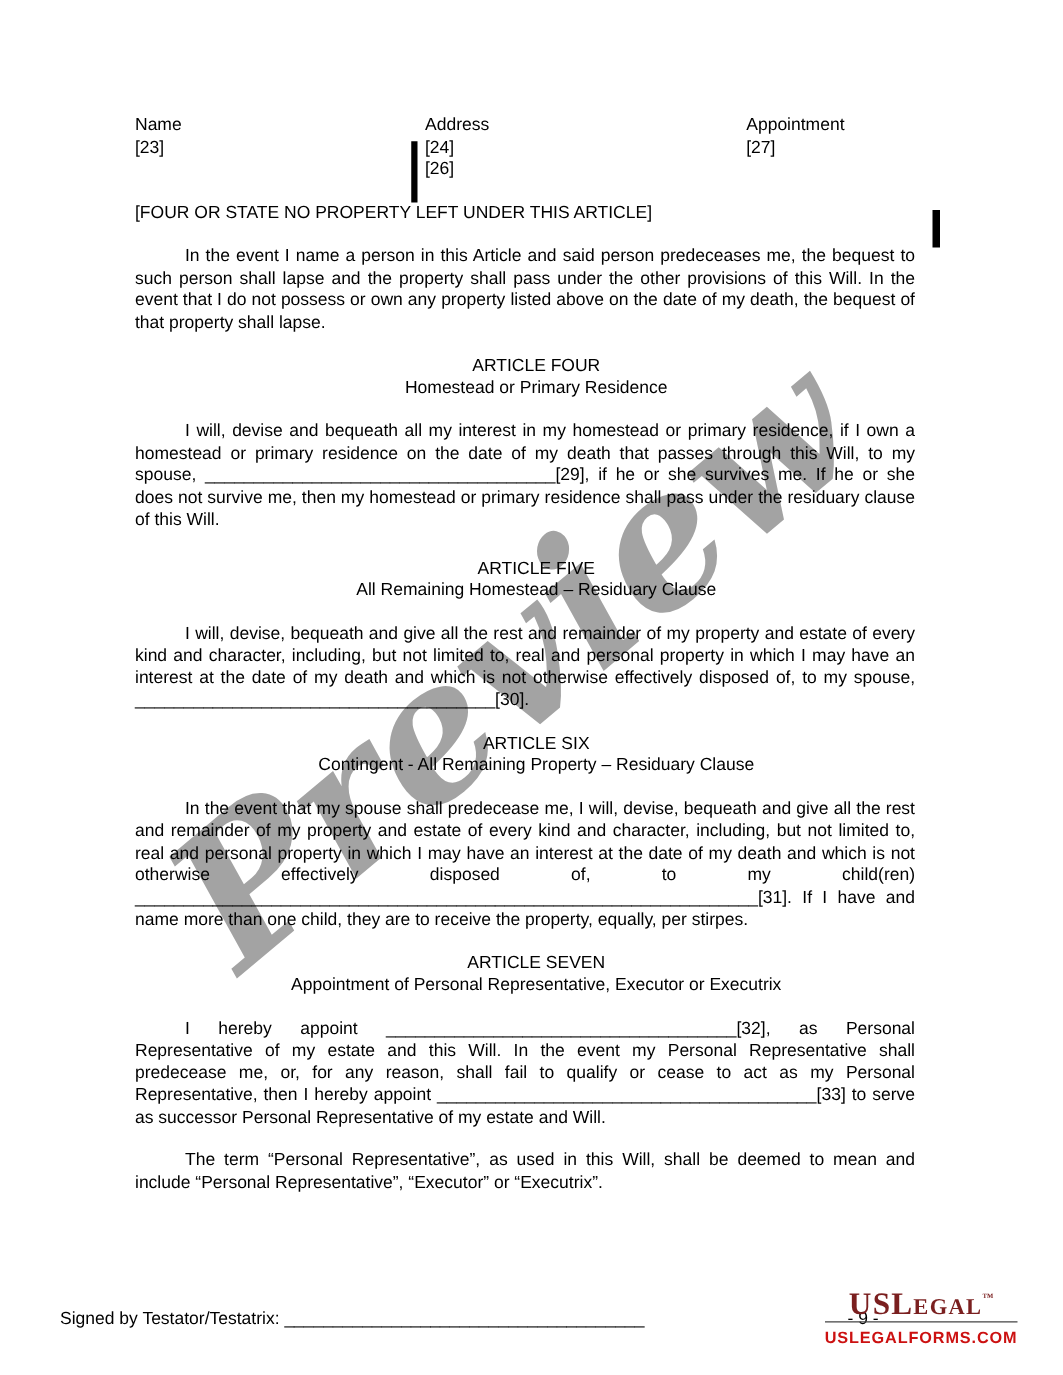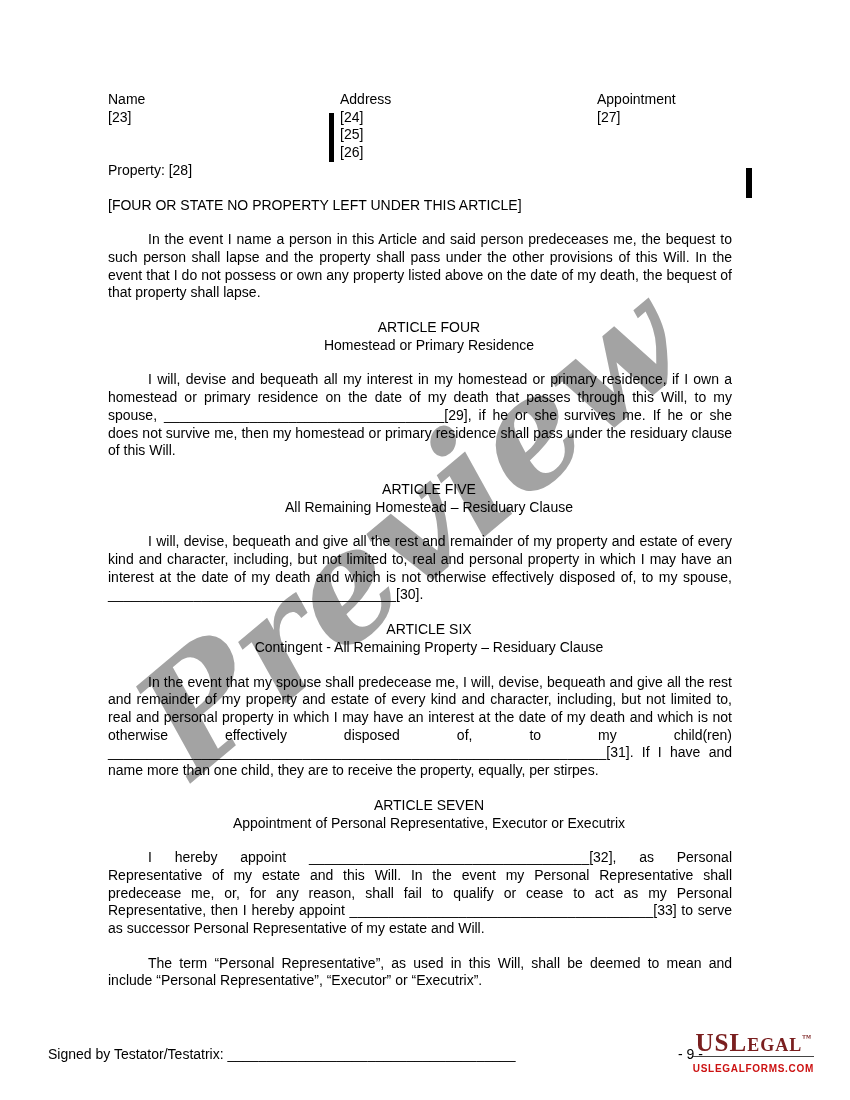--- a/index.html
+++ b/index.html
@@ -80,21 +80,21 @@
     font-weight: bold;
     font-size: 25px;
     line-height: 25px;
     letter-spacing: 1px;
     color: #7a1f1f;
     white-space: nowrap;
   }
   .tm { font-size: 9px; vertical-align: 10px; letter-spacing: 0; }
   .brand-rule { height: 1px; background: #444; margin: 1px 0 3px 0; }
   .domain {
-    font-size: 10px;
+    font-size: 13px;
     font-weight: bold;
     letter-spacing: 0.7px;
     color: #cc1111;
   }
 </style>
 </head>
 <body>
 
 <div class="watermark">Preview</div>
 
@@ -104,30 +104,28 @@
 <div class="content">
 
   <div class="cols">
     <div class="col-name">
       <div>Name</div>
       <div>[23]</div>
     </div>
     <div class="col-address">
       <div>Address</div>
       <div>[24]</div>
-      <div>[25]</div>
       <div>[26]</div>
     </div>
     <div class="col-rel">
       <div>Appointment</div>
       <div>[27]</div>
     </div>
   </div>
 
-  <div class="property-line">Property: [28]</div>
 
   <div class="list-note">[FOUR OR STATE NO PROPERTY LEFT UNDER THIS ARTICLE]</div>
 
   <p class="para">In the event I name a person in this Article and said person predeceases me, the bequest to such person shall lapse and the property shall pass under the other provisions of this Will.  In the event that I do not possess or own any property listed above on the date of my death, the bequest of that property shall lapse.</p>
 
   <div class="article-head">
     <div>ARTICLE FOUR</div>
     <div>Homestead or Primary Residence</div>
   </div>
   <p class="para">I will, devise and bequeath all my interest in my homestead or primary residence, if I own a homestead or primary residence on the date of my death that passes through this Will, to my spouse, ____________________________________[29], if he or she survives me.  If he or she does not survive me, then my homestead or primary residence shall pass under the residuary clause of this Will.</p>

